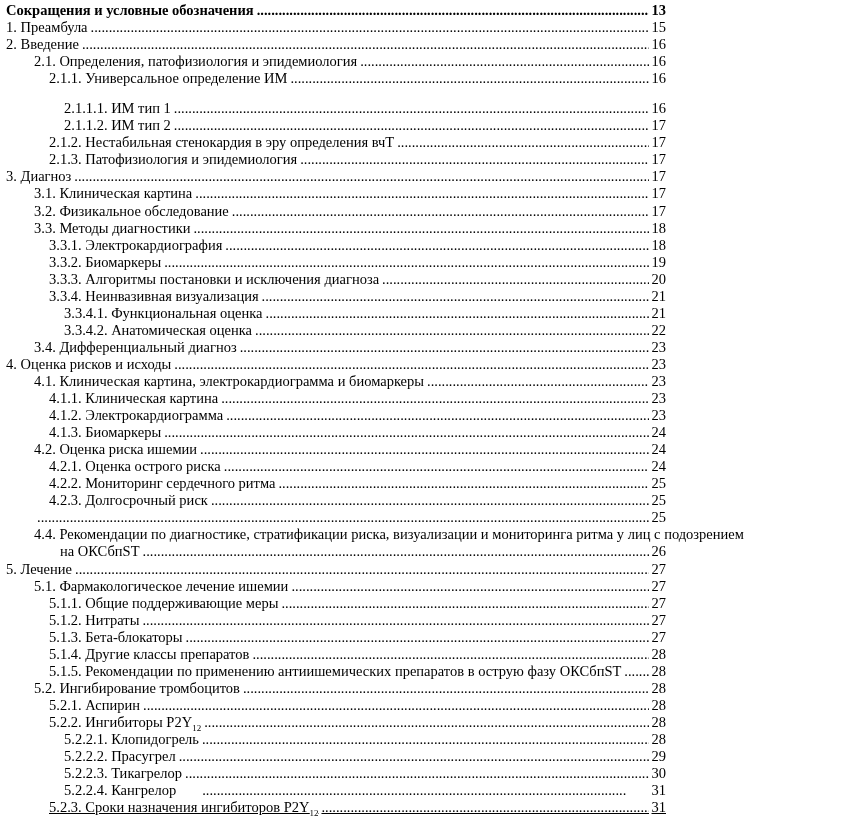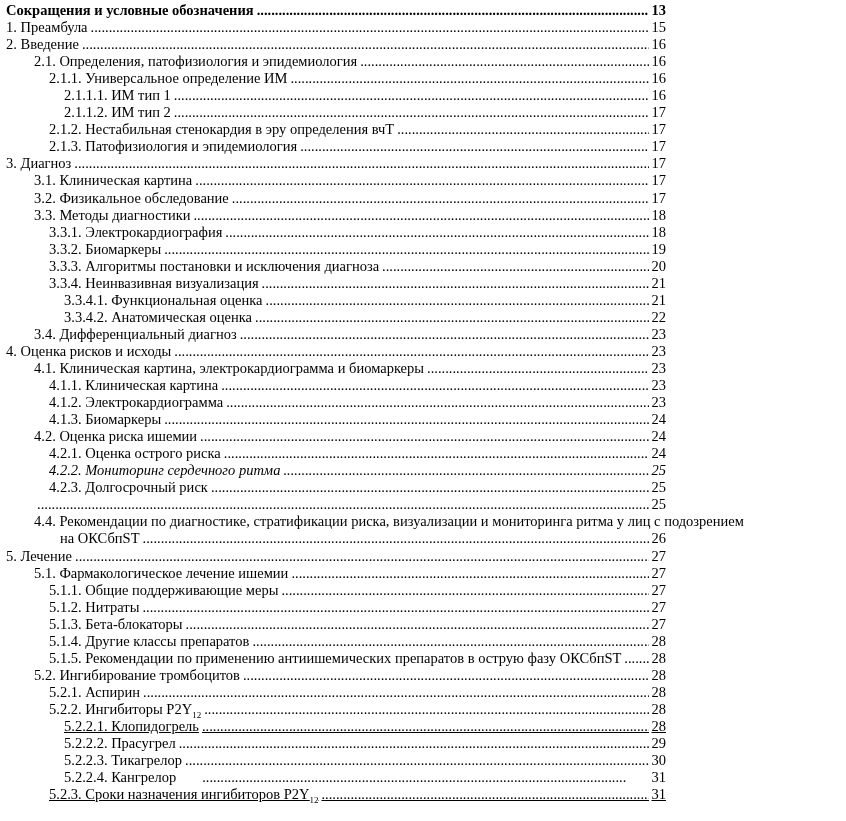--- a/index.html
+++ b/index.html
@@ -66,21 +66,21 @@
     <div class="row" style="padding-left: 31px;">
       <span class="label">2.1. Определения, патофизиология и эпидемиология</span>
       <span class="leader"></span>
       <span class="pagenum">16</span>
     </div>
     <div class="row" style="padding-left: 46px;">
       <span class="label">2.1.1. Универсальное определение ИМ</span>
       <span class="leader"></span>
       <span class="pagenum">16</span>
     </div>
-    <div class="row" style="padding-left: 61px;">
+    <div class="row" style="padding-left: 61px; margin-top: 13px;">
       <span class="label">2.1.1.1. ИМ тип 1</span>
       <span class="leader"></span>
       <span class="pagenum">16</span>
     </div>
     <div class="row" style="padding-left: 61px; text-align: center;">
       <span class="label">2.1.1.2. ИМ тип 2</span>
       <span class="leader"></span>
       <span class="pagenum">17</span>
     </div>
     <div class="row" style="padding-left: 46px;">
@@ -176,21 +176,21 @@
     <div class="row" style="padding-left: 31px;">
       <span class="label">4.2. Оценка риска ишемии</span>
       <span class="leader"></span>
       <span class="pagenum">24</span>
     </div>
     <div class="row" style="padding-left: 46px;">
       <span class="label">4.2.1. Оценка острого риска</span>
       <span class="leader"></span>
       <span class="pagenum">24</span>
     </div>
-    <div class="row" style="padding-left: 46px; font-style: italic;">
+    <div class="row" style="padding-left: 46px;">
       <span class="label">4.2.2. Мониторинг сердечного ритма</span>
       <span class="leader"></span>
       <span class="pagenum">25</span>
     </div>
     <div class="row" style="padding-left: 46px;">
       <span class="label">4.2.3. Долгосрочный риск</span>
       <span class="leader"></span>
       <span class="pagenum">25</span>
     </div>
     <div class="row" style="padding-left: 31px;">
@@ -248,21 +248,21 @@
     <div class="row" style="padding-left: 46px;">
       <span class="label">5.2.1. Аспирин</span>
       <span class="leader"></span>
       <span class="pagenum">28</span>
     </div>
     <div class="row" style="padding-left: 46px;">
       <span class="label">5.2.2. Ингибиторы P2Y<sub>12</sub></span>
       <span class="leader"></span>
       <span class="pagenum">28</span>
     </div>
-    <div class="row" style="padding-left: 61px; text-decoration: underline;">
+    <div class="row" style="padding-left: 61px;">
       <span class="label">5.2.2.1. Клопидогрель</span>
       <span class="leader"></span>
       <span class="pagenum">28</span>
     </div>
     <div class="row" style="padding-left: 61px;">
       <span class="label">5.2.2.2. Прасугрел</span>
       <span class="leader"></span>
       <span class="pagenum">29</span>
     </div>
     <div class="row" style="padding-left: 61px; align-items: flex-end;">

